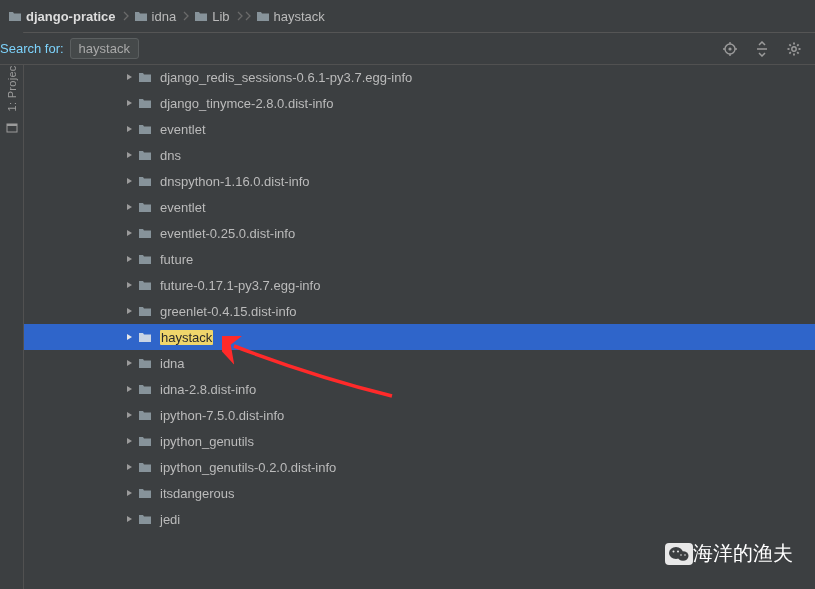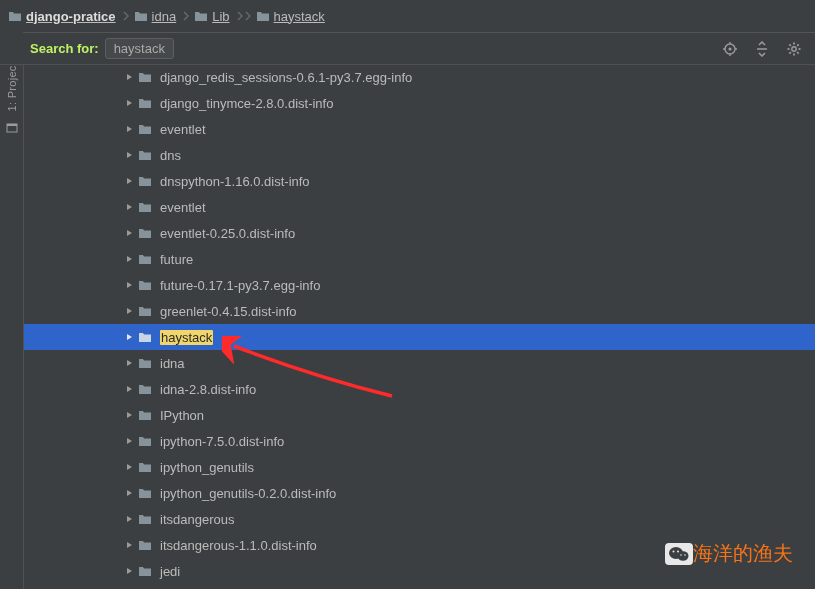--- a/index.html
+++ b/index.html
@@ -13,21 +13,20 @@
     position: relative;
   }
 
   
   .breadcrumb {
     display: flex; align-items: center;
     height: 32px;
     padding: 16px 4px;
     background: #3c3f41;
     border-bottom: 1px solid #555;
-    text-decoration: underline;
   }
   .crumb {
     display: flex; align-items: center;
     padding: 0 6px 0 4px;
     color: #bbbbbb;
     height: 26px;
     position: relative;
   }
   .crumb.bold span.txt { font-weight: bold; color: #ddd; }
   .crumb .icon { margin-right: 4px; display:inline-flex; }
@@ -62,23 +61,22 @@
   .sidebar-label {
     writing-mode: vertical-rl;
     transform: rotate(180deg);
     font-size: 11px;
     color: #9b9b9b;
     letter-spacing: 0.3px;
   }
   .sidebar-icon { margin-top: 10px; color:#9b9b9b; }
 
   .search-label {
-    margin-left: 30px;
-    font-weight: bold;
-    color: #bef264;
+    font-weight: normal;
+    color: #7dd3fc;
   }
   .search-chip {
     margin-left: 6px;
     background: #45494a;
     border: 1px solid #5b5f60;
     border-radius: 3px;
     padding: 2px 8px;
     color: #a9a9a9;
   }
   .search-right {
@@ -130,21 +128,21 @@
     position: absolute;
     pointer-events: none;
     z-index: 10;
   }
 
   
   .watermark {
     position: absolute;
     right: 22px; bottom: 22px;
     display: flex; align-items: center; gap: 0;
-    color: #f97316;
+    color: #ffffff;
     font-size: 20px;
     z-index: 5;
     margin-left: 48px;
   }
   .wm-icon {
     width: 28px; height: 22px;
     border-radius: 4px;
     background: #e8e8e8;
     display:flex; align-items:center; justify-content:center;
   }
@@ -431,33 +429,20 @@
       <span class="arrow">
         <svg width="8" height="8" viewBox="0 0 8 8">
           <path d="M1 1 L6 4 L1 7 Z" fill="currentColor"></path>
         </svg>
       </span>
       <span class="ficon">
         <svg class="folder-svg" viewBox="0 0 14 12">
           <path d="M1 2 L5 2 L6 3.5 L13 3.5 L13 11 L1 11 Z"></path>
         </svg>
       </span>
-      <span class="name">IPython</span>
-    </div>
-    <div class="row">
-      <span class="arrow">
-        <svg width="8" height="8" viewBox="0 0 8 8">
-          <path d="M1 1 L6 4 L1 7 Z" fill="currentColor"></path>
-        </svg>
-      </span>
-      <span class="ficon">
-        <svg class="folder-svg" viewBox="0 0 14 12">
-          <path d="M1 2 L5 2 L6 3.5 L13 3.5 L13 11 L1 11 Z"></path>
-        </svg>
-      </span>
       <span class="name">ipython-7.5.0.dist-info</span>
     </div>
     <div class="row">
       <span class="arrow">
         <svg width="8" height="8" viewBox="0 0 8 8">
           <path d="M1 1 L6 4 L1 7 Z" fill="currentColor"></path>
         </svg>
       </span>
       <span class="ficon">
         <svg class="folder-svg" viewBox="0 0 14 12">
@@ -484,33 +469,20 @@
         <svg width="8" height="8" viewBox="0 0 8 8">
           <path d="M1 1 L6 4 L1 7 Z" fill="currentColor"></path>
         </svg>
       </span>
       <span class="ficon">
         <svg class="folder-svg" viewBox="0 0 14 12">
           <path d="M1 2 L5 2 L6 3.5 L13 3.5 L13 11 L1 11 Z"></path>
         </svg>
       </span>
       <span class="name">itsdangerous</span>
-    </div>
-    <div class="row">
-      <span class="arrow">
-        <svg width="8" height="8" viewBox="0 0 8 8">
-          <path d="M1 1 L6 4 L1 7 Z" fill="currentColor"></path>
-        </svg>
-      </span>
-      <span class="ficon">
-        <svg class="folder-svg" viewBox="0 0 14 12">
-          <path d="M1 2 L5 2 L6 3.5 L13 3.5 L13 11 L1 11 Z"></path>
-        </svg>
-      </span>
-      <span class="name">itsdangerous-1.1.0.dist-info</span>
     </div>
     <div class="row">
       <span class="arrow">
         <svg width="8" height="8" viewBox="0 0 8 8">
           <path d="M1 1 L6 4 L1 7 Z" fill="currentColor"></path>
         </svg>
       </span>
       <span class="ficon">
         <svg class="folder-svg" viewBox="0 0 14 12">
           <path d="M1 2 L5 2 L6 3.5 L13 3.5 L13 11 L1 11 Z"></path>

